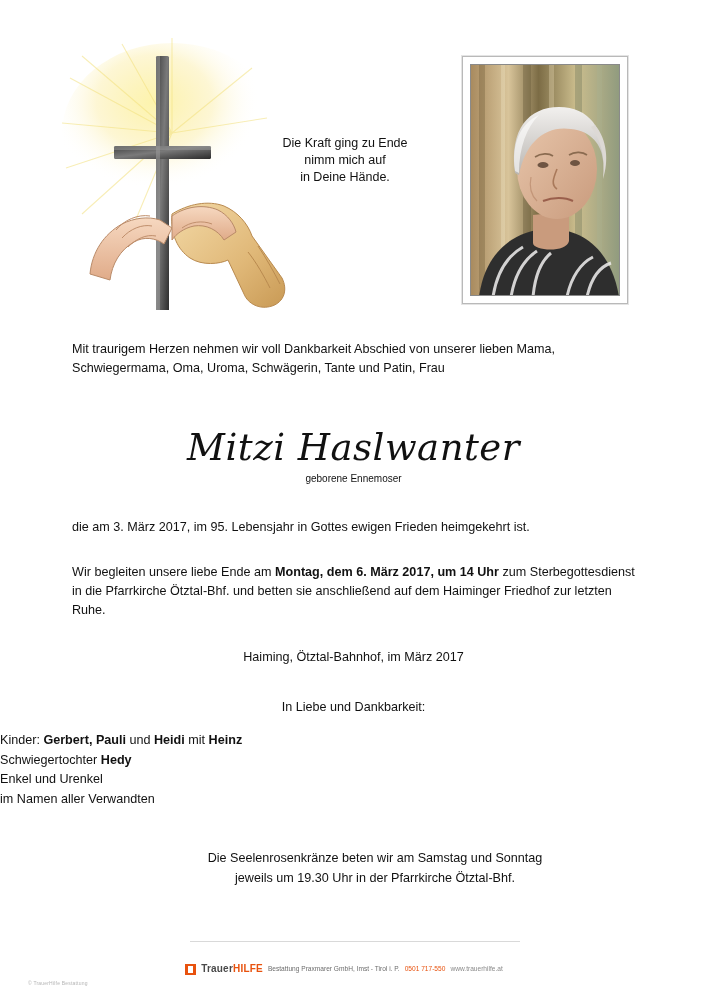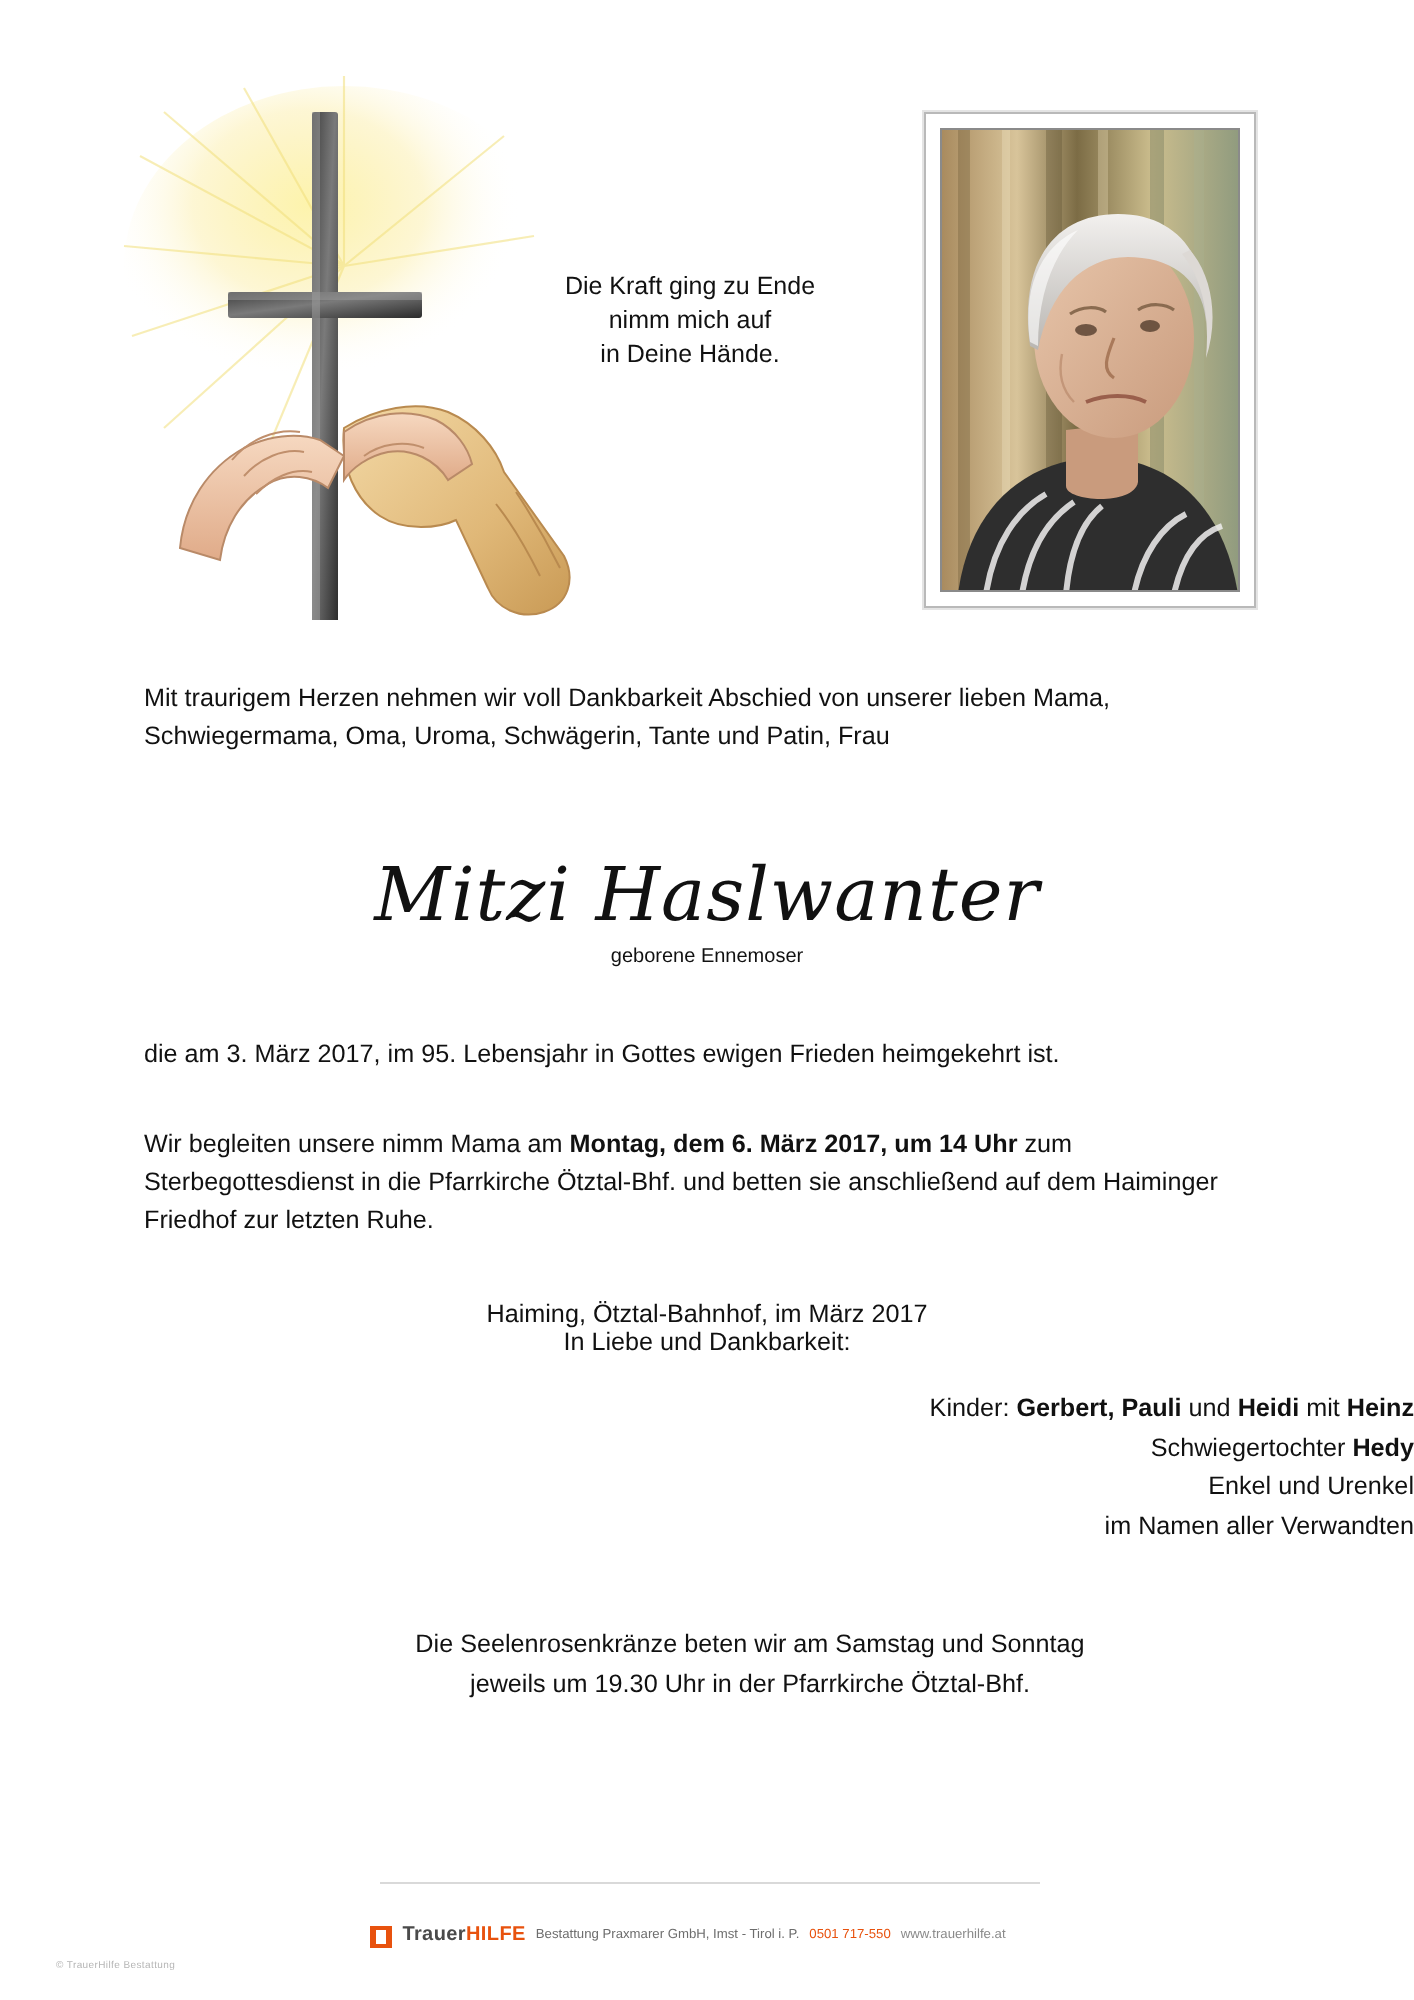--- a/index.html
+++ b/index.html
@@ -111,27 +111,27 @@
   .p-service { margin-top: 26px; }
 
   .place-date {
     text-align: center;
     font-size: 12.6px;
     margin-top: 30px;
   }
   .love {
     text-align: center;
     font-size: 12.6px;
+    margin-top: 36px;
   }
   .family {
-    text-align: right;
+    text-align: left;
     font-size: 12.6px;
     line-height: 19.5px;
     margin-top: 17px;
-    padding-left: 16px;
   }
   .rosary {
     text-align: center;
     font-size: 12.6px;
     line-height: 19.5px;
     margin-top: 40px;
     padding-left: 43px;
   }
 
   b, .b { font-weight: bold; }
@@ -330,21 +330,21 @@
 
   <div class="body-text">
 
     <p class="intro">Mit traurigem Herzen nehmen wir voll Dankbarkeit Abschied von unserer lieben Mama, Schwiegermama, Oma, Uroma, Schwägerin, Tante und Patin, Frau</p>
 
     <div class="name">Mitzi Haslwanter</div>
     <div class="maiden">geborene Ennemoser</div>
 
     <p class="para p-died">die am 3. März 2017, im 95. Lebensjahr in Gottes ewigen Frieden heimgekehrt ist.</p>
 
-    <p class="para p-service"><span>Wir begleiten unsere nimm Mama am </span><b>Montag, dem 6. März 2017, um 14 Uhr</b><span> zum Sterbegottesdienst in die Pfarrkirche Ötztal-Bhf. und betten sie anschließend auf dem Haiminger Friedhof zur letzten Ruhe.</span></p>
+    <p class="para p-service"><span>Wir begleiten unsere liebe Ende am </span><b>Montag, dem 6. März 2017, um 14 Uhr</b><span> zum Sterbegottesdienst in die Pfarrkirche Ötztal-Bhf. und betten sie anschließend auf dem Haiminger Friedhof zur letzten Ruhe.</span></p>
 
     <div class="place-date">Haiming, Ötztal-Bahnhof, im März 2017</div>
 
     <div class="love">In Liebe und Dankbarkeit:</div>
 
     <div class="family">
       <div><span>Kinder: </span><b>Gerbert, Pauli</b><span> und </span><b>Heidi</b><span> mit </span><b>Heinz</b></div>
       <div><span>Schwiegertochter </span><b>Hedy</b></div>
       <div>Enkel und Urenkel</div>
       <div>im Namen aller Verwandten</div>

